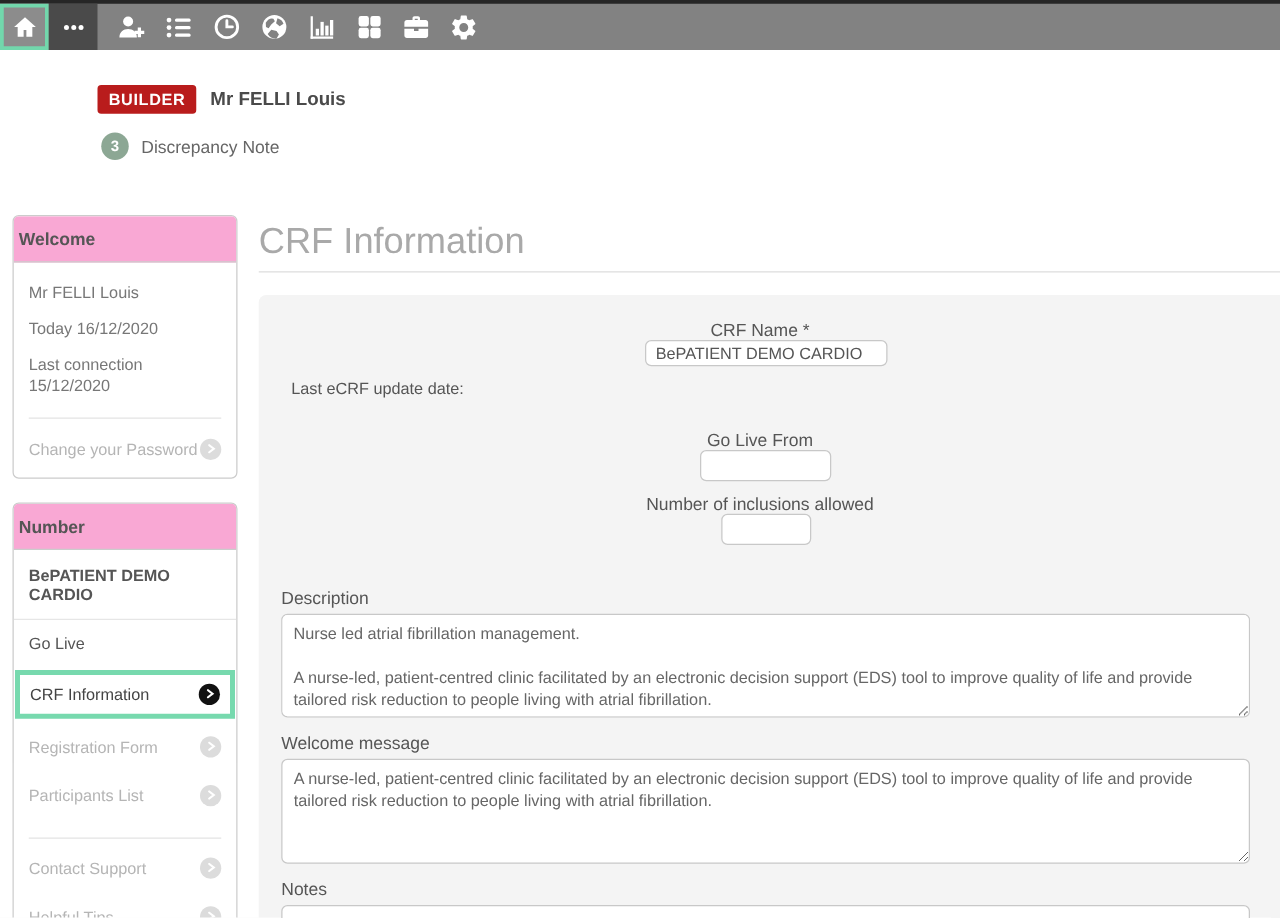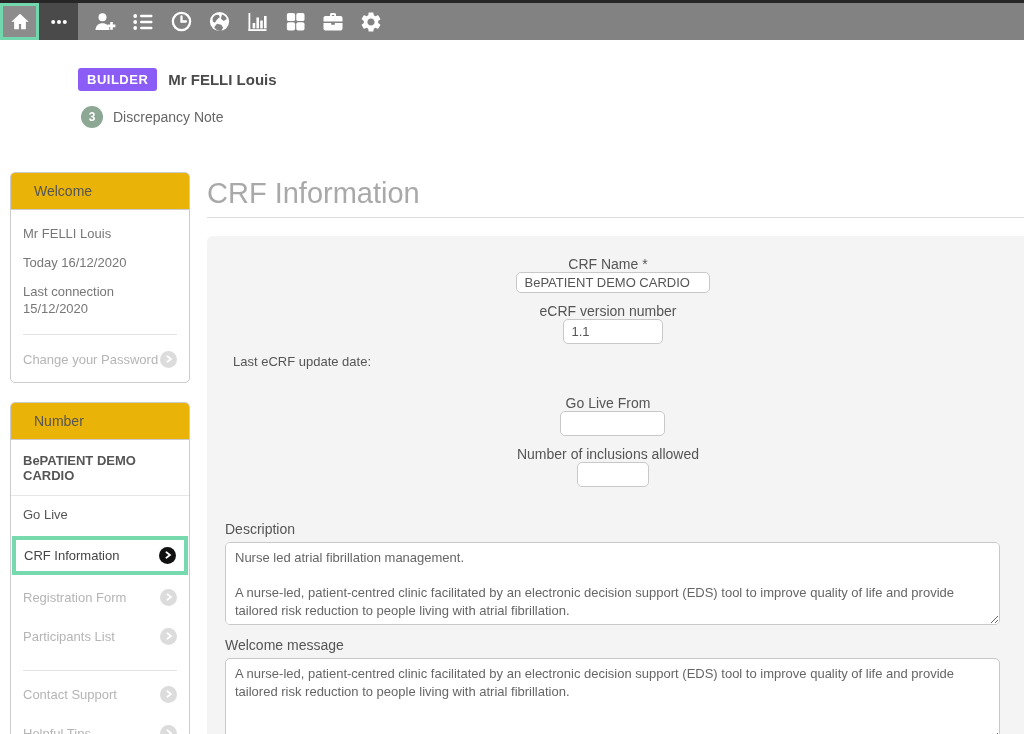--- a/index.html
+++ b/index.html
@@ -11,35 +11,35 @@
   .tool-tile { width:39px; display:flex; align-items:center; justify-content:center; cursor:pointer; }
   .tile-home { background:#8c8c8c; border:3px solid #72d7ac; }
   .tile-dots { background:#4a4a4a; }
   .tool-btn  { width:38px; display:flex; align-items:center; justify-content:center; cursor:pointer; }
   .tool-btn svg, .tool-tile svg { display:block; }
   .toolbar-icons { display:flex; margin-left:8px; }
 
   
   .page-header { padding:28px 0 0 78px; background:#fff; height:132px; }
   .role-row { display:flex; align-items:center; }
-  .role-badge { background:#8b5cf6; color:#fff; font-weight:bold; font-size:13px; letter-spacing:.5px; padding:4px 9px; border-radius:3px; }
+  .role-badge { background:#b91c1c; color:#fff; font-weight:bold; font-size:13px; letter-spacing:.5px; padding:4px 9px; border-radius:3px; }
   .user-name { margin-left:11px; font-size:15px; font-weight:bold; color:#4a4a4a; }
   .counter-row { display:flex; align-items:center; margin-top:15px; margin-left:3px; }
   .counter { display:flex; align-items:center; cursor:pointer; }
   .counter + .counter { margin-left:26px; }
   .counter-bubble { width:22px; height:22px; border-radius:50%; background:#8CA794; color:#fff; font-size:12px; font-weight:bold; display:flex; align-items:center; justify-content:center; }
   .counter-label { margin-left:10px; font-size:14px; color:#666; }
 
   
   .content { display:flex; align-items:flex-start; padding-left:10px; }
 
   
   .sidebar { width:180px; flex:0 0 180px; }
   .side-box { background:#fff; border:1px solid #ccc; border-radius:5px; margin-bottom:19px; overflow:hidden; }
-  .side-box-header { background:#eab308; border-bottom:1px solid #ccc; padding:10px 23px; font-size:14px; font-weight:normal; color:#555; }
+  .side-box-header { background:#f9a8d4; border-bottom:1px solid #ccc; padding:10px 4px; font-size:14px; font-weight:bold; color:#555; }
   .welcome-body { padding:4px 12px 12px; }
   .welcome-line { font-size:13px; color:#777; margin-top:12px; line-height:1.3; }
   .side-divider { border-top:1px solid #e3e3e3; margin:16px 0 6px; }
   .side-link { display:flex; align-items:center; justify-content:space-between; padding:10px 0 2px; cursor:pointer; }
   .side-link-label { font-size:13px; color:#b5b5b5; }
   .chev-circle { width:17px; height:17px; border-radius:50%; background:#dcdcdc; display:flex; align-items:center; justify-content:center; flex:0 0 17px; }
   .chev-circle.dark { background:#111; }
   .study-body { padding:2px 0 8px; }
   .study-row { display:flex; align-items:center; justify-content:space-between; padding:11px 12px; cursor:pointer; }
   .study-title-row { font-size:13px; font-weight:bold; color:#555; border-bottom:1px solid #e6e6e6; padding:11px 12px 12px; cursor:default; }
@@ -266,24 +266,20 @@
     <div class="main-title">CRF Information</div>
     <div class="title-rule"></div>
 
     <div class="panel">
 
       <div class="field-row">
         <span class="field-label">CRF Name *</span>
         <input class="ipt ipt-wide" type="text" value="BePATIENT DEMO CARDIO" style="">
       </div>
 
-      <div class="field-row">
-        <span class="field-label">eCRF version number</span>
-        <input class="ipt ipt-version" type="text" value="1.1" style="">
-      </div>
 
       <div class="hint-line">Last eCRF update date:</div>
 
       <div class="field-row">
         <span class="field-label">Go Live From</span>
         <input class="ipt ipt-date" type="text" value="" style="">
       </div>
 
       <div class="field-row">
         <span class="field-label">Number of inclusions allowed</span>

